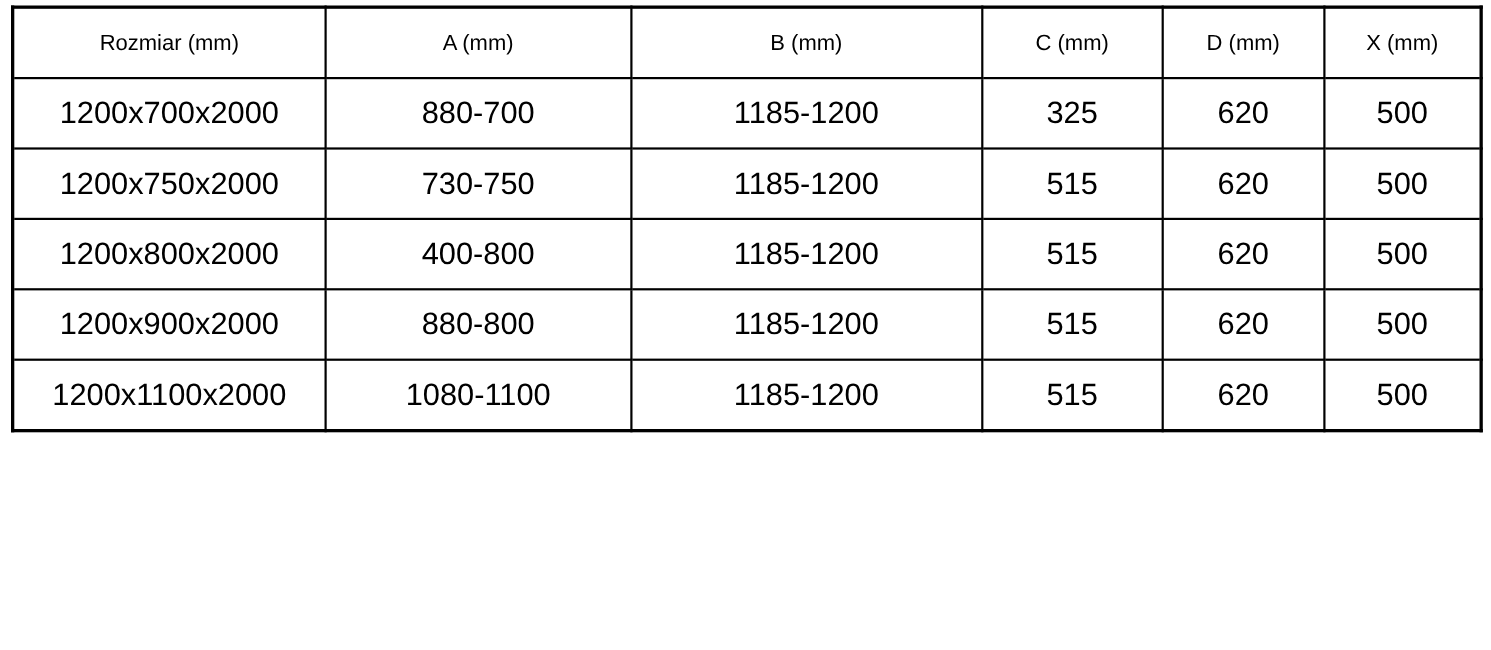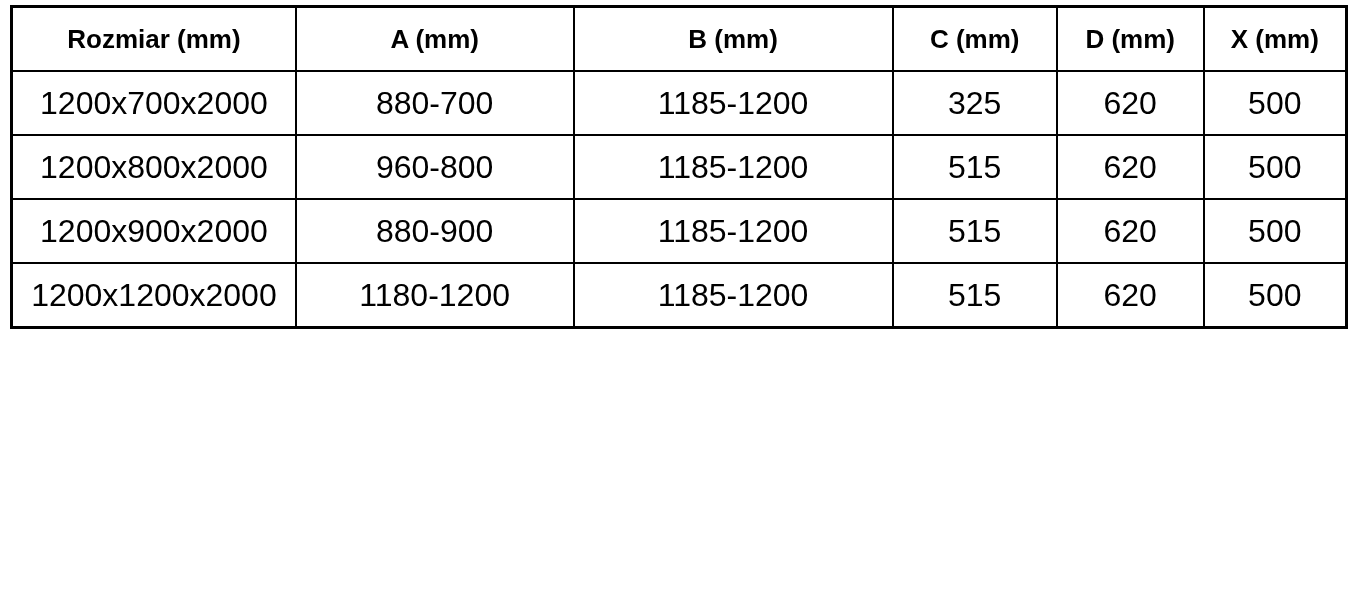--- a/index.html
+++ b/index.html
@@ -25,28 +25,28 @@
   }
   table.size-table th,
   table.size-table td {
     border: 2px solid var(--border-color, #000);
     text-align: center;
     vertical-align: middle;
     height: 62px;
     padding: 0 4px;
     color: var(--text-color, #000);
     background: var(--cell-bg, #fff);
-    font-size: 32px;
+    font-size: 28px;
     line-height: 1;
     overflow: hidden;
     white-space: nowrap;
   }
   table.size-table th {
-    font-weight: bold;
-    font-size: 26px;
+    font-weight: normal;
+    font-size: 20px;
   }
   col.c1 { width: 21.3%; }
   col.c2 { width: 20.8%; }
   col.c3 { width: 23.9%; }
   col.c4 { width: 12.3%; }
   col.c5 { width: 11.0%; }
   col.c6 { width: 10.7%; }
 </style>
 </head>
 <body>
@@ -74,38 +74,46 @@
     <tbody>
         <tr>
           <td>1200x700x2000</td>
           <td>880-700</td>
           <td>1185-1200</td>
           <td>325</td>
           <td>620</td>
           <td>500</td>
         </tr>
         <tr>
+          <td>1200x750x2000</td>
+          <td>730-750</td>
+          <td>1185-1200</td>
+          <td>515</td>
+          <td>620</td>
+          <td>500</td>
+        </tr>
+        <tr>
           <td>1200x800x2000</td>
-          <td>960-800</td>
+          <td>400-800</td>
           <td>1185-1200</td>
           <td>515</td>
           <td>620</td>
           <td>500</td>
         </tr>
         <tr>
           <td>1200x900x2000</td>
-          <td>880-900</td>
+          <td>880-800</td>
           <td>1185-1200</td>
           <td>515</td>
           <td>620</td>
           <td>500</td>
         </tr>
         <tr>
-          <td>1200x1200x2000</td>
-          <td>1180-1200</td>
+          <td>1200x1100x2000</td>
+          <td>1080-1100</td>
           <td>1185-1200</td>
           <td>515</td>
           <td>620</td>
           <td>500</td>
         </tr>
       </tbody>
   </table>
 </div>
 
 </body></html>

